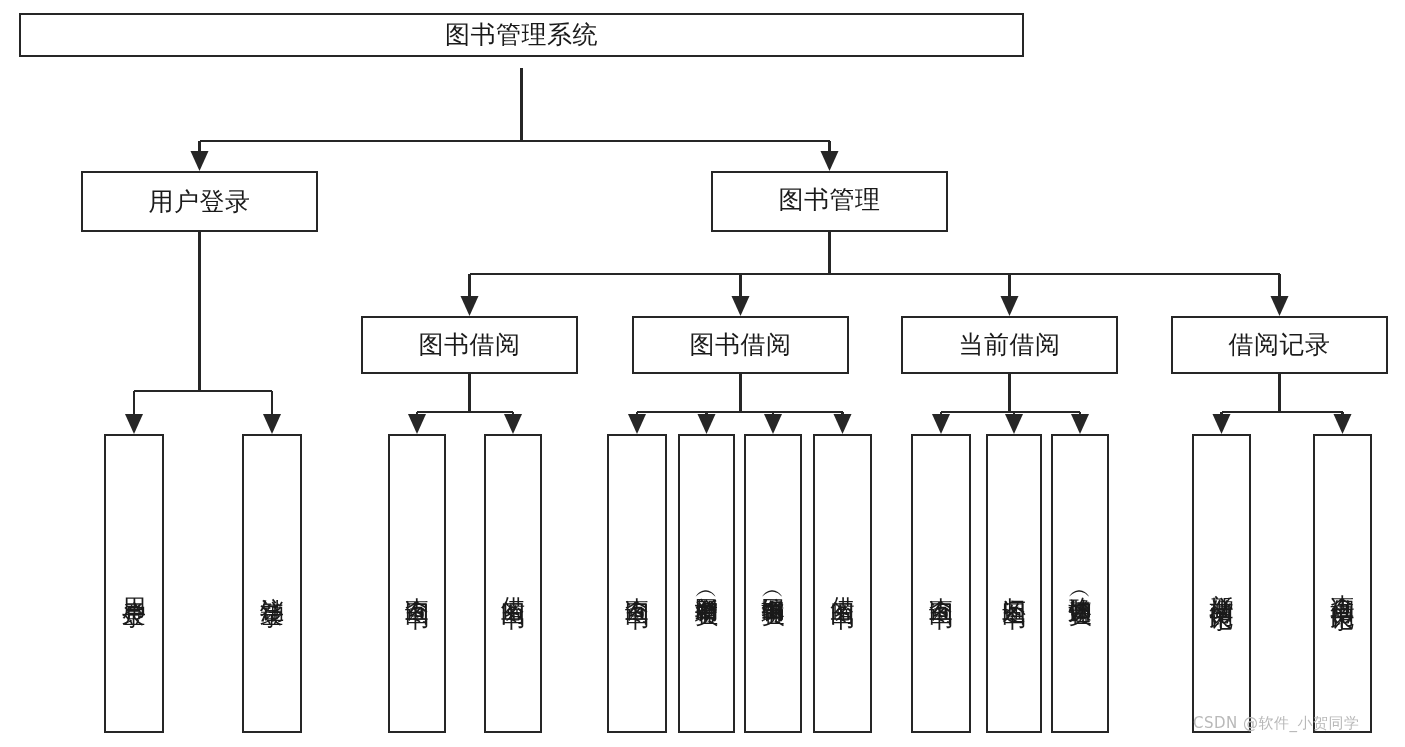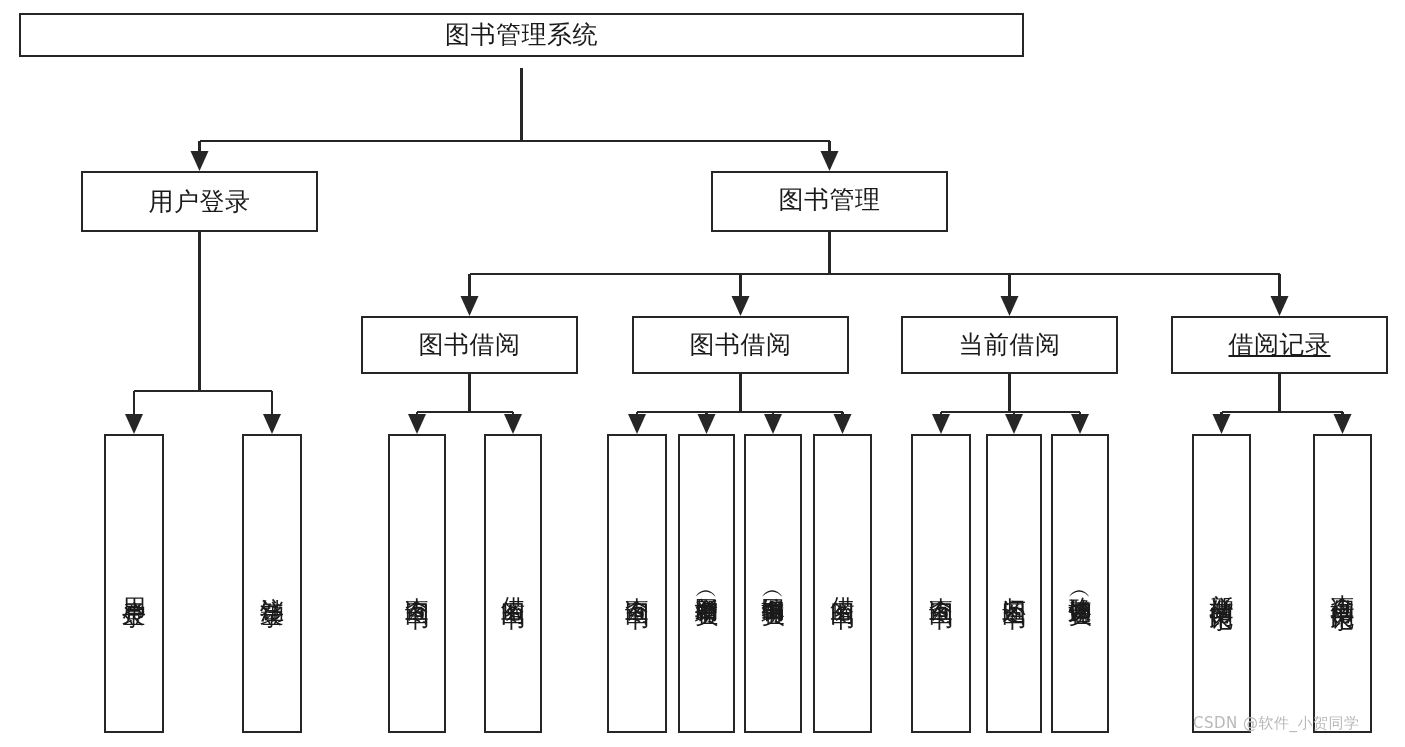--- a/index.html
+++ b/index.html
@@ -144,21 +144,21 @@
     </div>
     <div class="node h" style="left: 361px; top: 316px; width: 217px; height: 58px;">
       <span class="lbl">图书借阅</span>
     </div>
     <div class="node h" style="left: 901px; top: 316px; width: 217px; height: 58px;">
       <span class="lbl">当前借阅</span>
     </div>
     <div class="node h" style="left: 632px; top: 316px; width: 217px; height: 58px;">
       <span class="lbl">图书借阅</span>
     </div>
-    <div class="node h" style="left: 1171px; top: 316px; width: 217px; height: 58px; text-decoration: underline;">
+    <div class="node h" style="left: 1171px; top: 316px; width: 217px; height: 58px;">
       <span class="lbl">借阅记录</span>
     </div>
     <div class="node v" style="left: 104px; top: 434px; width: 60px; height: 299px;">
       <span class="lbl">用户登录</span>
     </div>
     <div class="node v" style="left: 242px; top: 434px; width: 60px; height: 299px;">
       <span class="lbl">注销登录</span>
     </div>
     <div class="node v" style="left: 388px; top: 434px; width: 58px; height: 299px;">
       <span class="lbl">查询图书</span>

